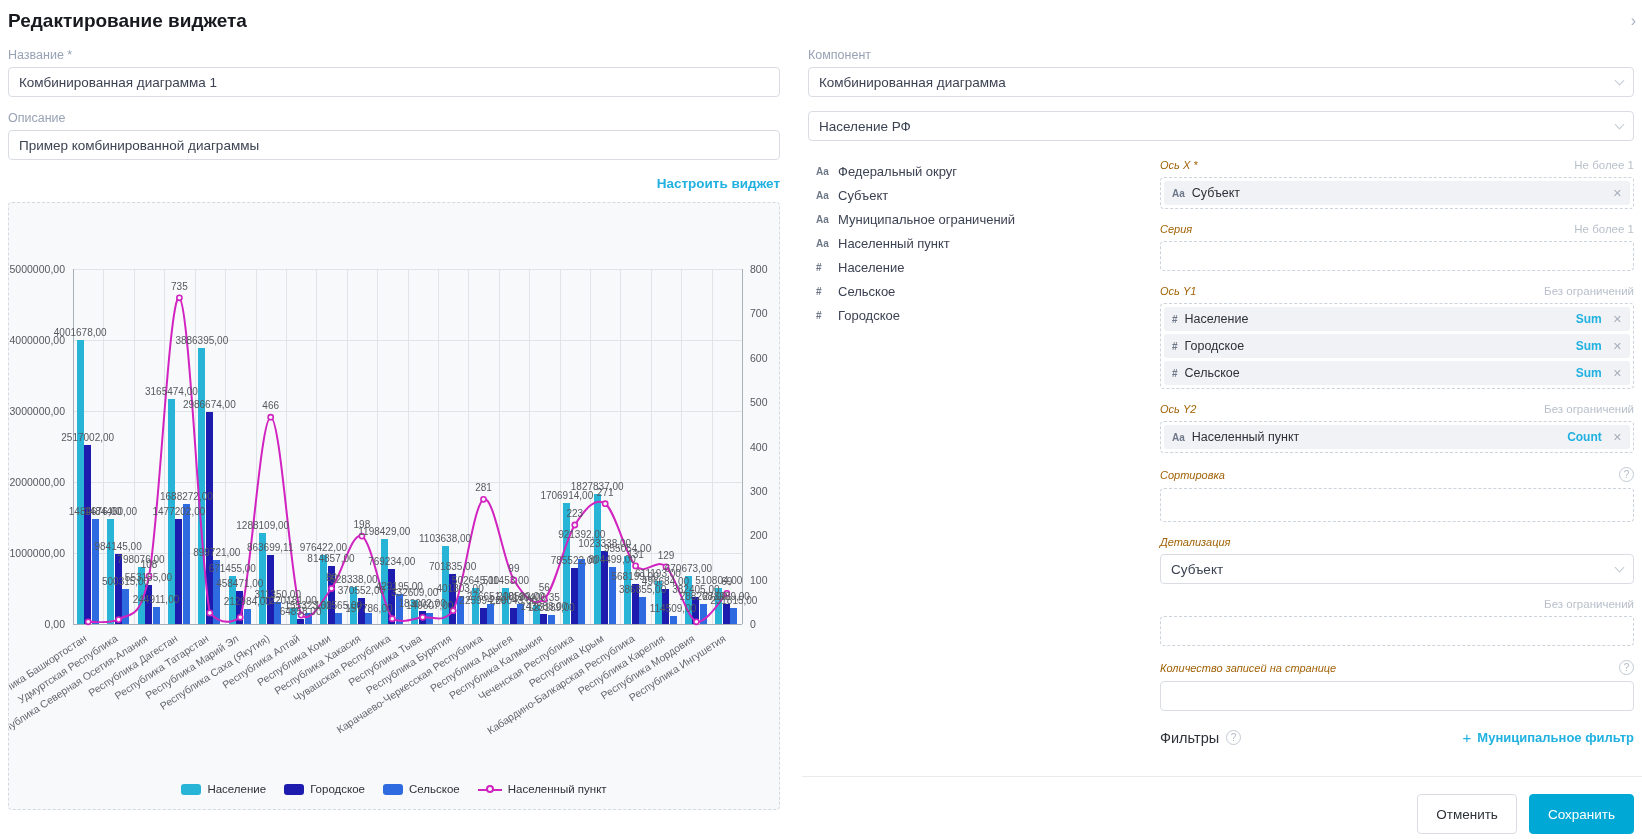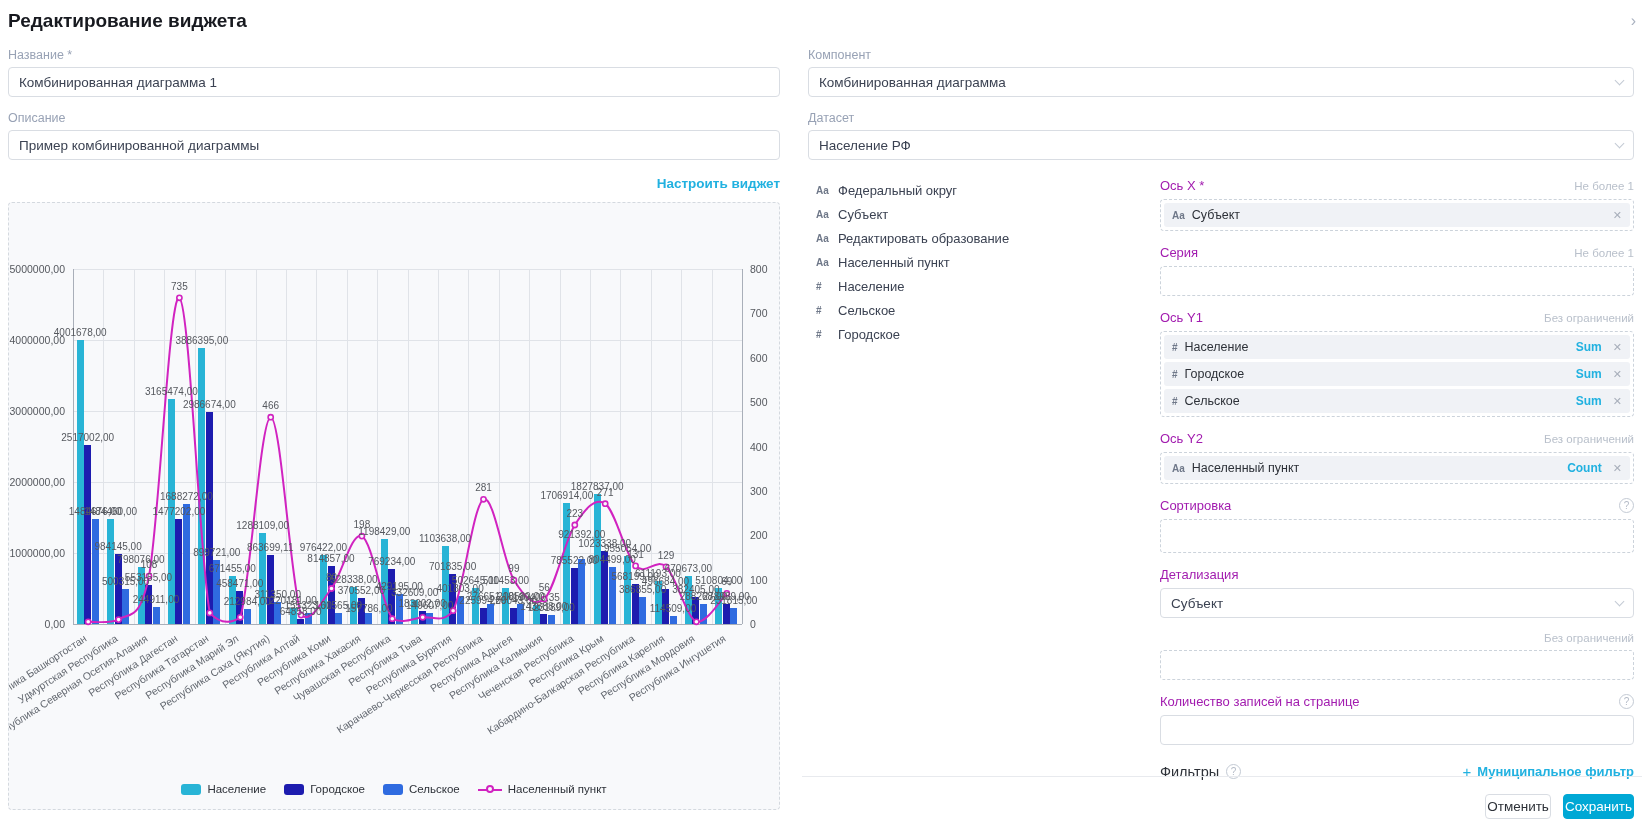--- a/index.html
+++ b/index.html
@@ -38,38 +38,38 @@
   .leg-item span { font-size:11.5px; color:#2d3138; }
 
   .panel-row { display:flex; margin-top:18px; }
   .fields-col { width:352px; padding-left:8px; }
   .field-item { display:flex; align-items:center; gap:7px; height:24px; cursor:grab; }
   .ficon { font-size:10px; font-weight:bold; color:#6f7889; width:15px; }
   .field-item span.fname { font-size:13px; color:#3b4252; }
   .axes-col { flex:1; }
 
   .axis-head { display:flex; justify-content:space-between; align-items:center; margin-bottom:6px; }
-  .axis-label { font-size:13px; color:#a21caf; }
+  .axis-label { font-size:11px; color:#a16207;font-style:italic; }
   .axis-limit { font-size:11.5px; color:#b9c0cb; }
   .group { margin-bottom:14px; }
   .dropzone { border:1px dashed #ccd3db; border-radius:4px; padding:3px; min-height:30px; display:flex; flex-direction:column; gap:3px; }
   .chip { height:24px; background:#f0f2f6; border-radius:3px; display:flex; align-items:center; padding:0 8px; gap:7px; }
   .chip .fname { font-size:12.5px; color:#2d3138; }
   .chip .spacer { flex:1; }
   .agg { font-size:12px; color:#21b1e0; font-weight:bold; cursor:pointer; }
   .x-rm { font-size:11px; color:#a7aeba; cursor:pointer; margin-left:4px; }
   .help { display:inline-flex; width:15px; height:15px; border:1px solid #c3cad4; border-radius:50%; color:#b4bbc7; font-size:10px; align-items:center; justify-content:center; }
   .filters-row { display:flex; align-items:center; margin-top:18px; }
   .filters-label { font-size:14.5px; color:#2d3138; margin-right:7px; }
   .filters-spacer { flex:1; }
   .plus { color:#21b1e0; font-size:15px; margin-right:6px; }
 
   .footer-divider { position:absolute; left:802px; right:0; top:776px; height:1px; background:#e8eaee; }
   .footer { position:absolute; right:8px; top:794px; display:flex; gap:12px; }
-  .btn { height:25px; border-radius:4px; font-size:13.5px; padding:0 1px; cursor:pointer; font-family:"Liberation Sans",sans-serif; }
+  .btn { height:40px; border-radius:4px; font-size:13.5px; padding:0 18px; cursor:pointer; font-family:"Liberation Sans",sans-serif; }
   .btn-cancel { background:#fff; border:1px solid #d9dde3; color:#2d3138; }
   .btn-save { background:#00a8d5; border:1px solid #00a8d5; color:#fff; }
 </style>
 </head>
 <body>
 
 <div class="page-title">Редактирование виджета</div>
 <div class="collapse-chev">›</div>
 
 <div class="left-col">
@@ -350,40 +350,39 @@
 
 <div class="right-col">
   <div class="fg">
     <label>Компонент</label>
     <div class="select">
       <span>Комбинированная диаграмма</span>
       <i class="chev"></i>
     </div>
   </div>
   <div class="fg">
-    <label>Датасет</label>
     <div class="select">
       <span>Население РФ</span>
       <i class="chev"></i>
     </div>
   </div>
 
   <div class="panel-row">
     <div class="fields-col" id="field-list">
         <div class="field-item">
           <span class="ficon">Aa</span>
           <span class="fname">Федеральный округ</span>
         </div>
         <div class="field-item">
           <span class="ficon">Aa</span>
           <span class="fname">Субъект</span>
         </div>
         <div class="field-item">
           <span class="ficon">Aa</span>
-          <span class="fname">Редактировать образование</span>
+          <span class="fname">Муниципальное ограничений</span>
         </div>
         <div class="field-item">
           <span class="ficon">Aa</span>
           <span class="fname">Населенный пункт</span>
         </div>
         <div class="field-item">
           <span class="ficon">#</span>
           <span class="fname">Население</span>
         </div>
         <div class="field-item">

